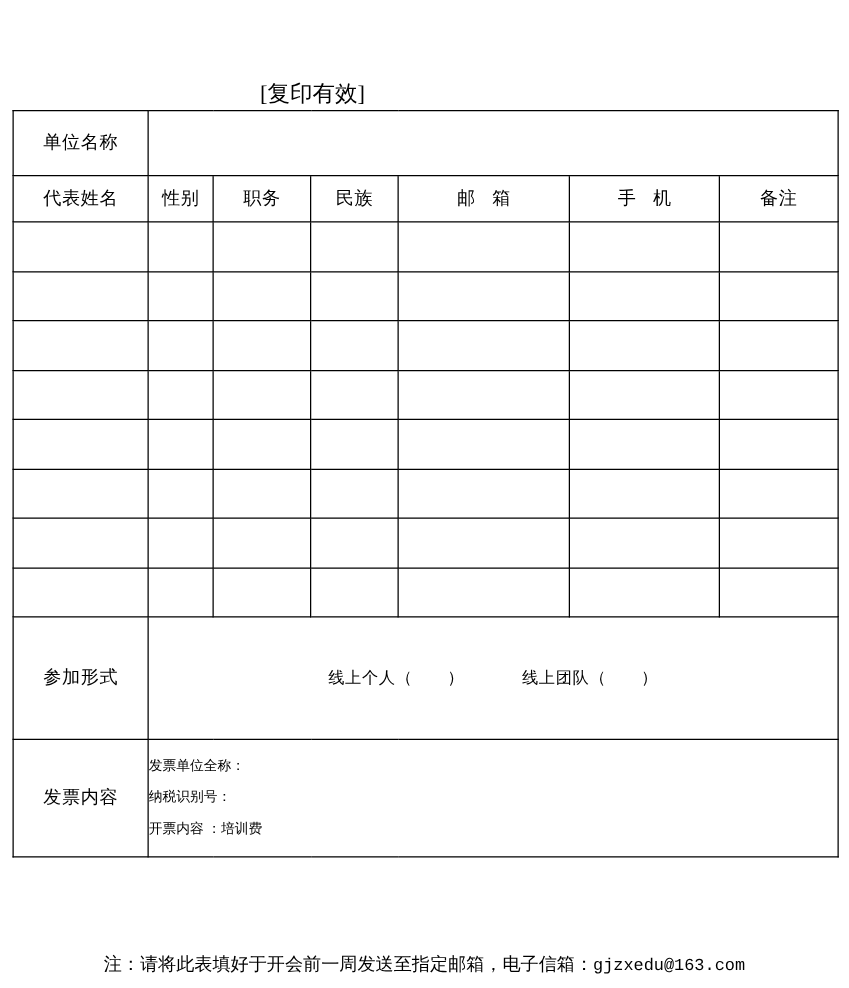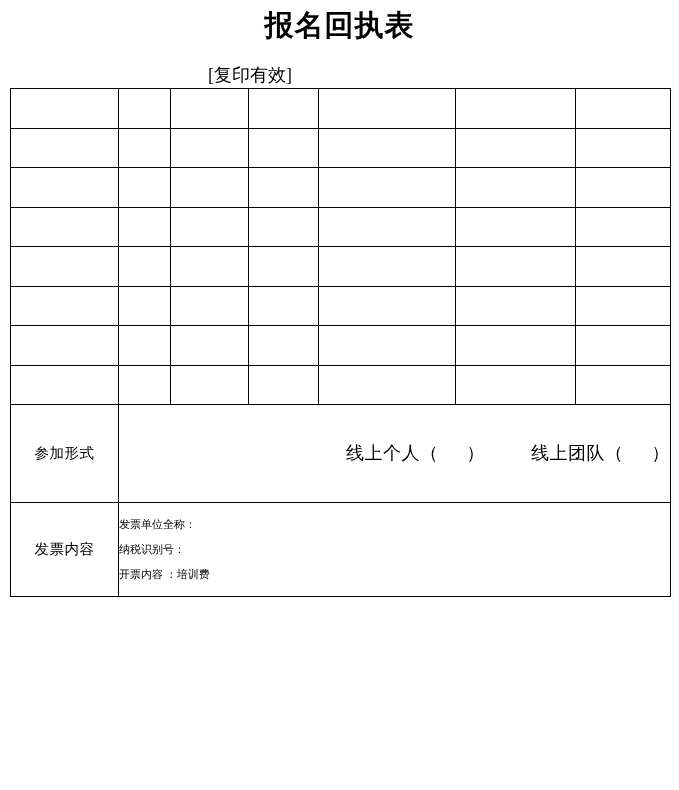--- a/index.html
+++ b/index.html
@@ -85,22 +85,22 @@
   
   tr.r-unit   td { height: 51px; }
   tr.r-addr   td { height: 35px; }
   tr.r-agent  td { height: 35px; }
   tr.r-head   td { height: 36px; }
   tr.r-empty  td { height: 38.5px; }
   tr.r-form   td { height: 97px; }
   tr.r-invoice td { height: 93px; }
 
   .form-options {
-    font-size: 18px;
-    text-align: right;
+    font-size: 13px;
+    text-align: center;
     letter-spacing: 0.5px;
     white-space: nowrap;
   }
   .form-options .gap { display: inline-block; width: 46px; }
   .form-options .paren-gap { display: inline-block; width: 28px; }
 
   td.invoice-body {
     text-align: left;
     vertical-align: middle;
     padding: 0 0 0 18px;
@@ -126,40 +126,52 @@
   .footer-note .mail {
     font-family: "Liberation Mono", "DejaVu Sans Mono", monospace;
     font-size: 13.5px;
   }
 </style>
 </head>
 <body>
 
 <div id="page">
 
-  <div class="doc-title">报名回执表</div>
 
   <div class="copy-note"><span class="inner">[复印有效]</span></div>
 
   <div class="table-wrap">
     <table class="form">
       <colgroup>
         <col style="width:108px">
         <col style="width:52px">
         <col style="width:78px">
         <col style="width:70px">
         <col style="width:137px">
         <col style="width:120px">
         <col style="width:95px">
       </colgroup>
       <tbody>
 
-
-
-
+        <tr class="r-unit">
+          <td class="lbl">单位名称</td>
+          <td class="blank" colspan="6"></td>
+        </tr>
+
+
+
+        <tr class="r-head">
+          <td class="lbl">代表姓名</td>
+          <td class="lbl">性别</td>
+          <td class="lbl">职务</td>
+          <td class="lbl">民族</td>
+          <td class="lbl lbl-wide">邮  箱</td>
+          <td class="lbl lbl-wide">手  机</td>
+          <td class="lbl">备注</td>
+        </tr>
 
         <tr class="r-empty">
           <td></td>
           <td></td>
           <td></td>
           <td></td>
           <td></td>
           <td></td>
           <td></td>
         </tr>
@@ -242,14 +254,15 @@
               <div>纳税识别号：</div>
               <div>开票内容 ：培训费</div>
             </div>
           </td>
         </tr>
 
       </tbody>
     </table>
   </div>
 
+  <div class="footer-note"><span>注：请将此表填好于开会前一周发送至指定邮箱，电子信箱：</span><span class="mail">gjzxedu@163.com</span></div>
 
 </div>
 
 </body></html>

